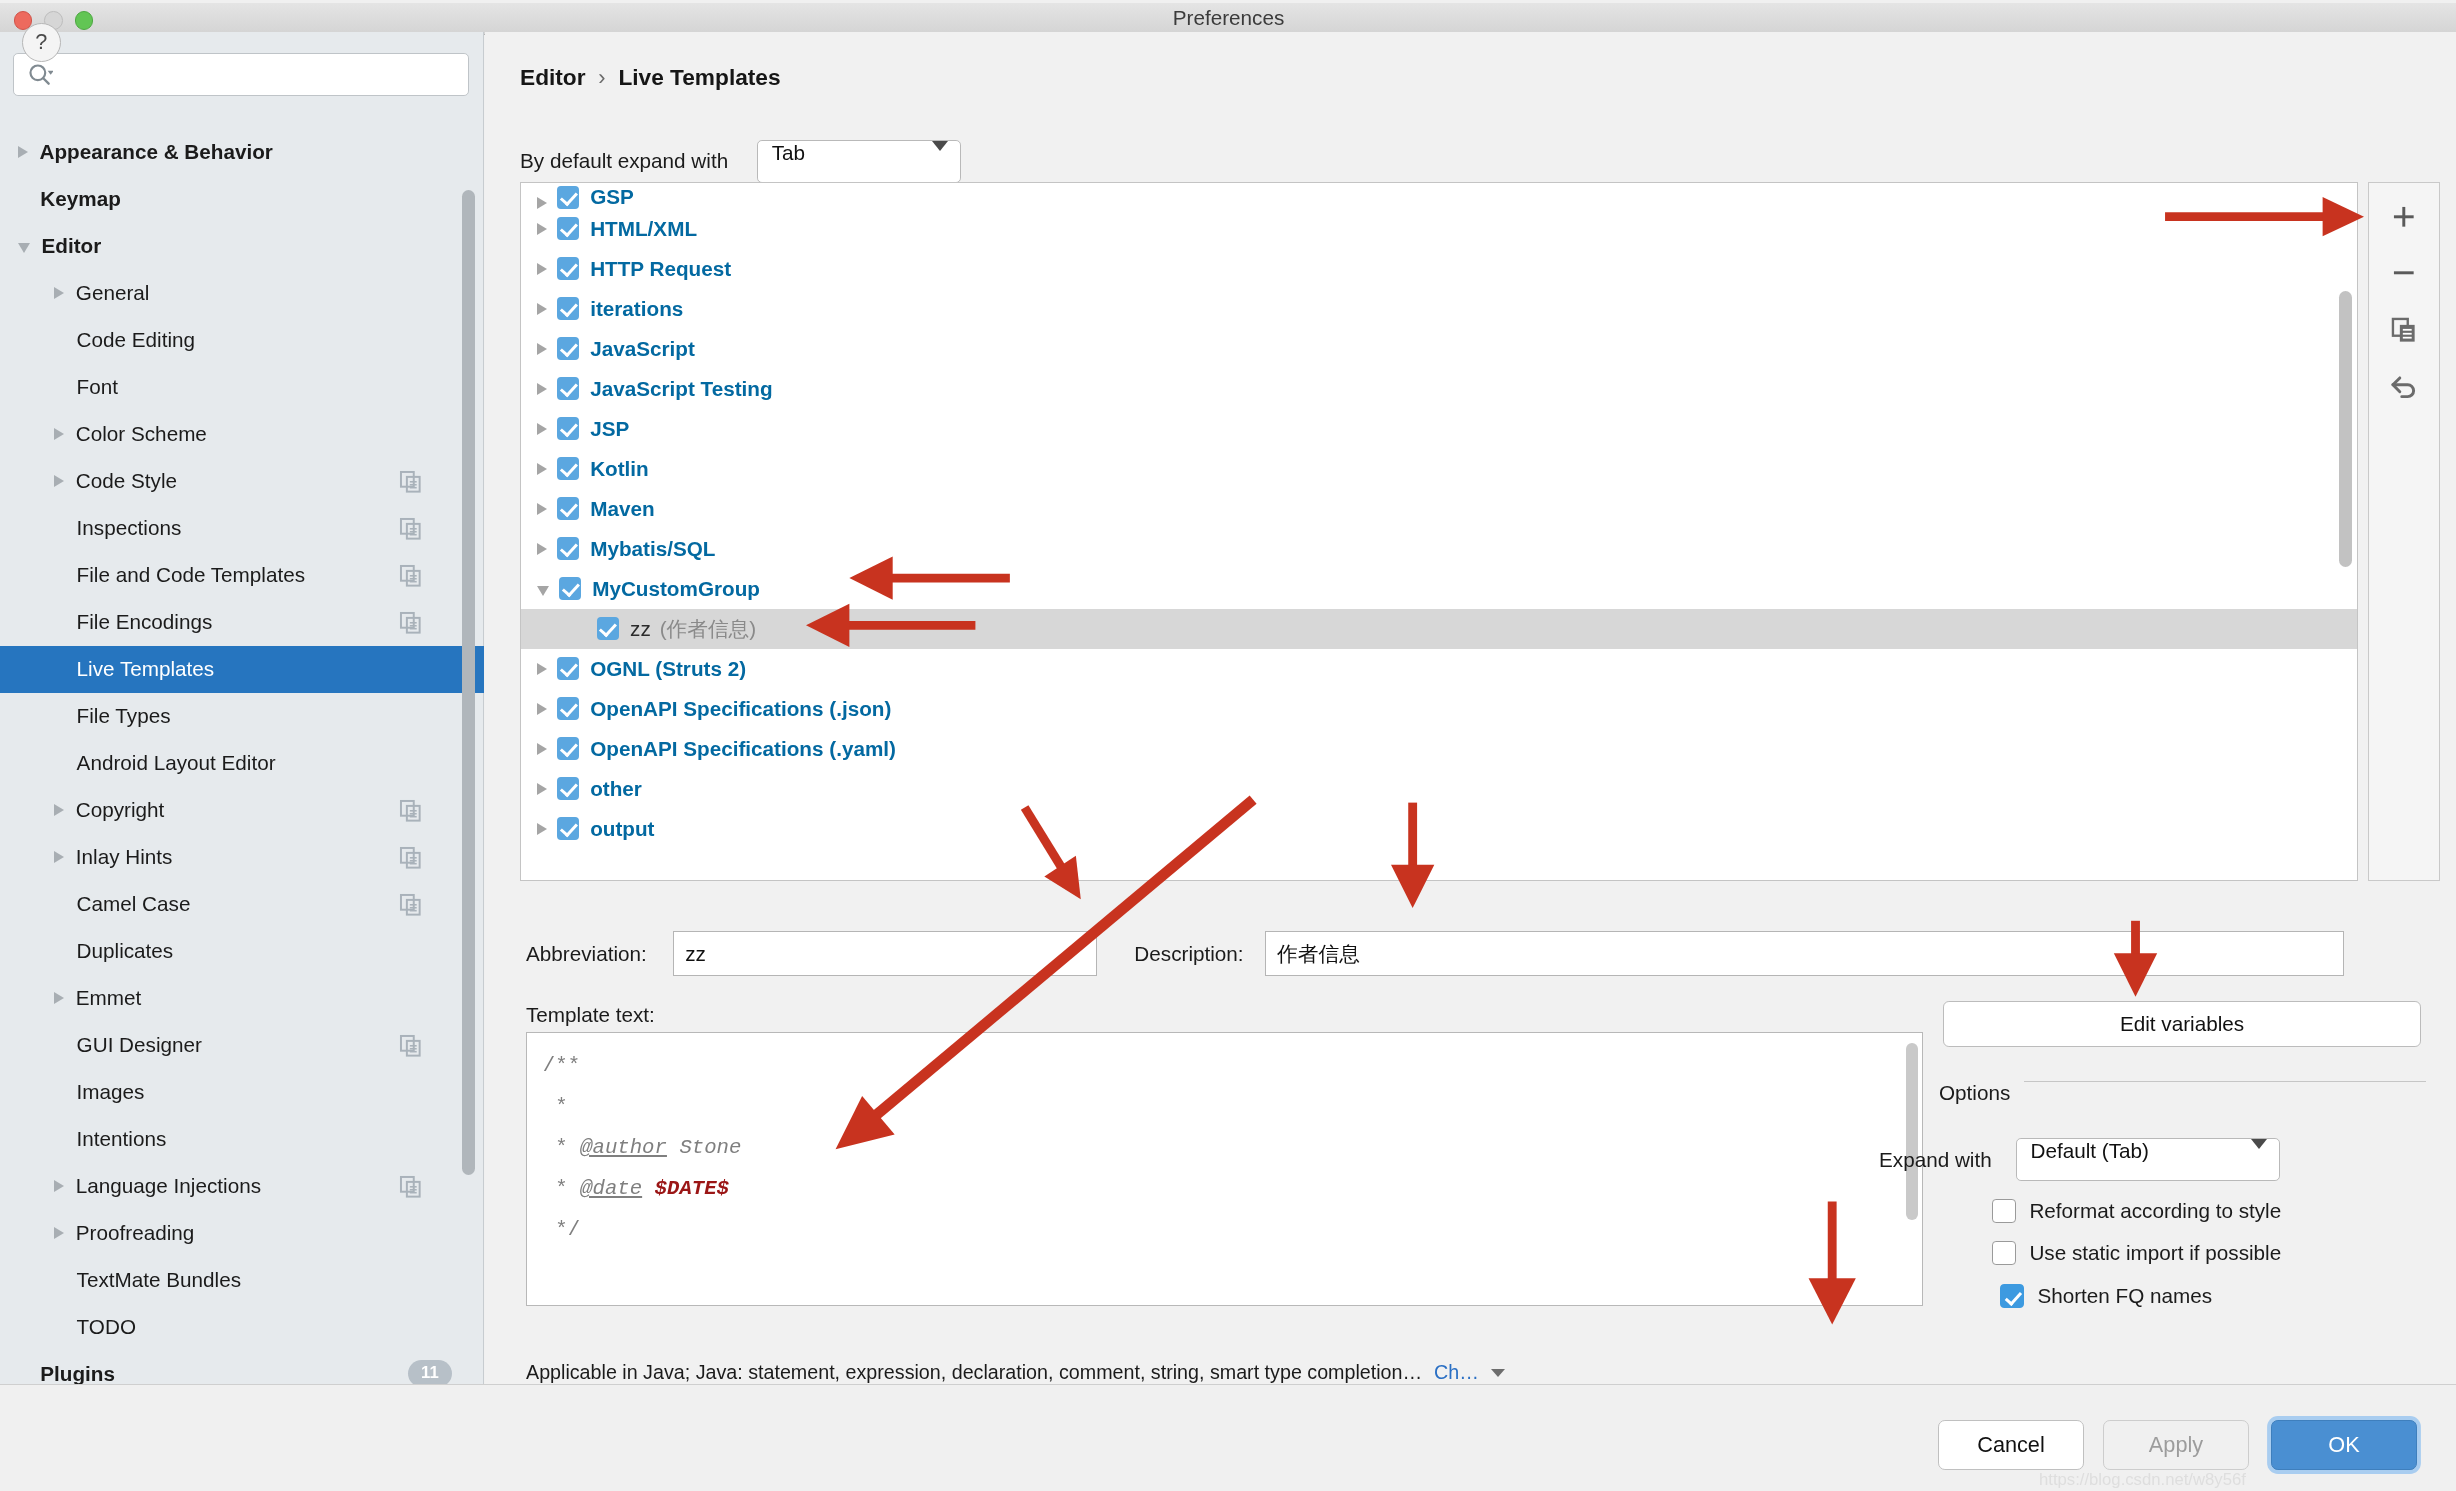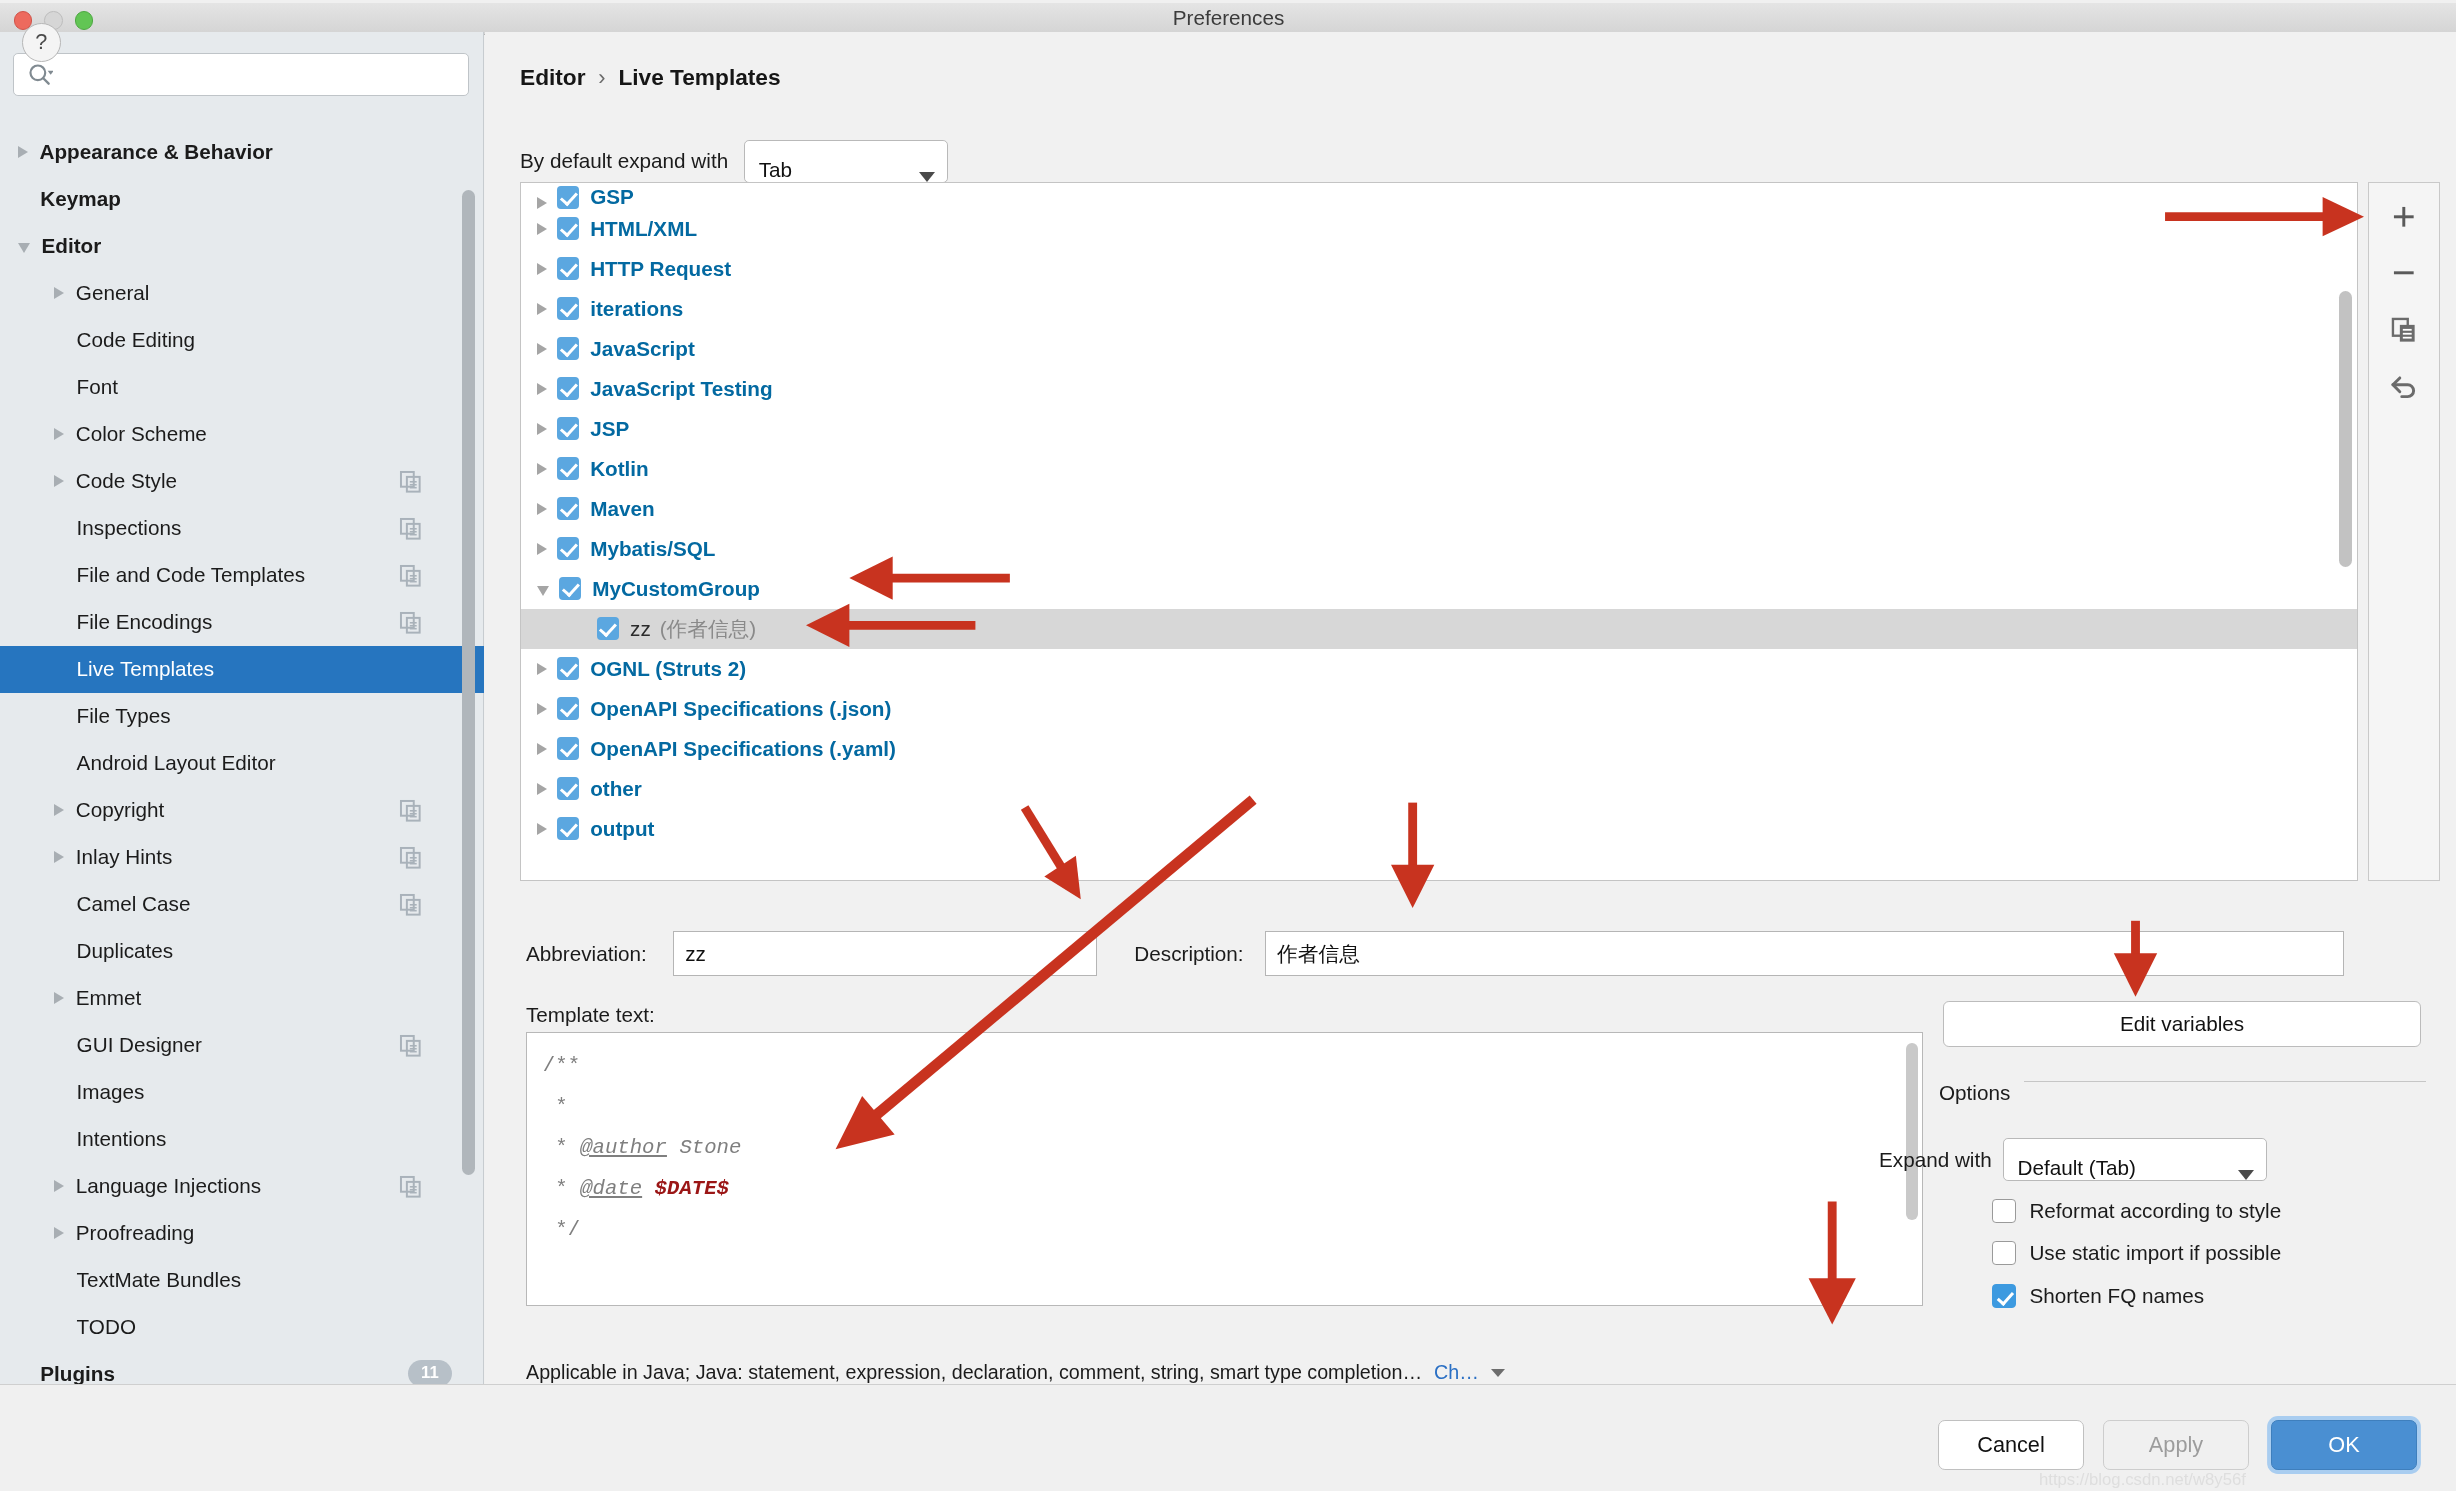--- a/index.html
+++ b/index.html
@@ -109,22 +109,22 @@
   }
   .crumb-sep { color: #6b6b6b; font-weight: normal; font-size: 21.7px; }
 
   .expand-row {
     position: absolute; left: 35px; top: 108px;
     display: flex; align-items: center; gap: 15.8px;
   }
   .expand-label { font-size: 20.7px; color: #1b1b1b; }
   .combo {
     background: #fff; border: 1px solid #b9b9b9; border-radius: 4.9px;
-    height: 43px; display: flex; align-items: flex-end;
-    padding: 0 11.8px 0 13.8px; position: relative;
+    height: 43px; display: flex; align-items: flex-start;
+    padding: 0 11.8px 0 13.8px; position: relative; margin-left: 13px;
   }
   .combo-value { font-size: 20.7px; color: #111; }
   .combo-caret {
     width: 0; height: 0; margin-left: auto;
     border-left: 8.9px solid transparent;
     border-right: 8.9px solid transparent;
     border-top: 10.8px solid #4a4a4a;
   }
   .combo.tab-combo { width: 204px; }
 
@@ -732,21 +732,21 @@
 
   <div id="opt-checks">
       <div class="opt-check" style="top: 1199px;">
         <span class="cbox"></span>
         <span>Reformat according to style</span>
       </div>
       <div class="opt-check" style="top: 1241px;">
         <span class="cbox"></span>
         <span>Use static import if possible</span>
       </div>
-      <div class="opt-check" style="top: 1284px;">
+      <div class="opt-check" style="top: 1284px; margin-left: 8px;">
         <span class="cbox on"></span>
         <span>Shorten FQ names</span>
       </div>
     </div>
 
   <div class="bottombar"></div>
   <div class="help-btn">?</div>
   <div class="btn btn-cancel">Cancel</div>
   <div class="btn btn-apply">Apply</div>
   <div class="btn btn-ok">OK</div>

